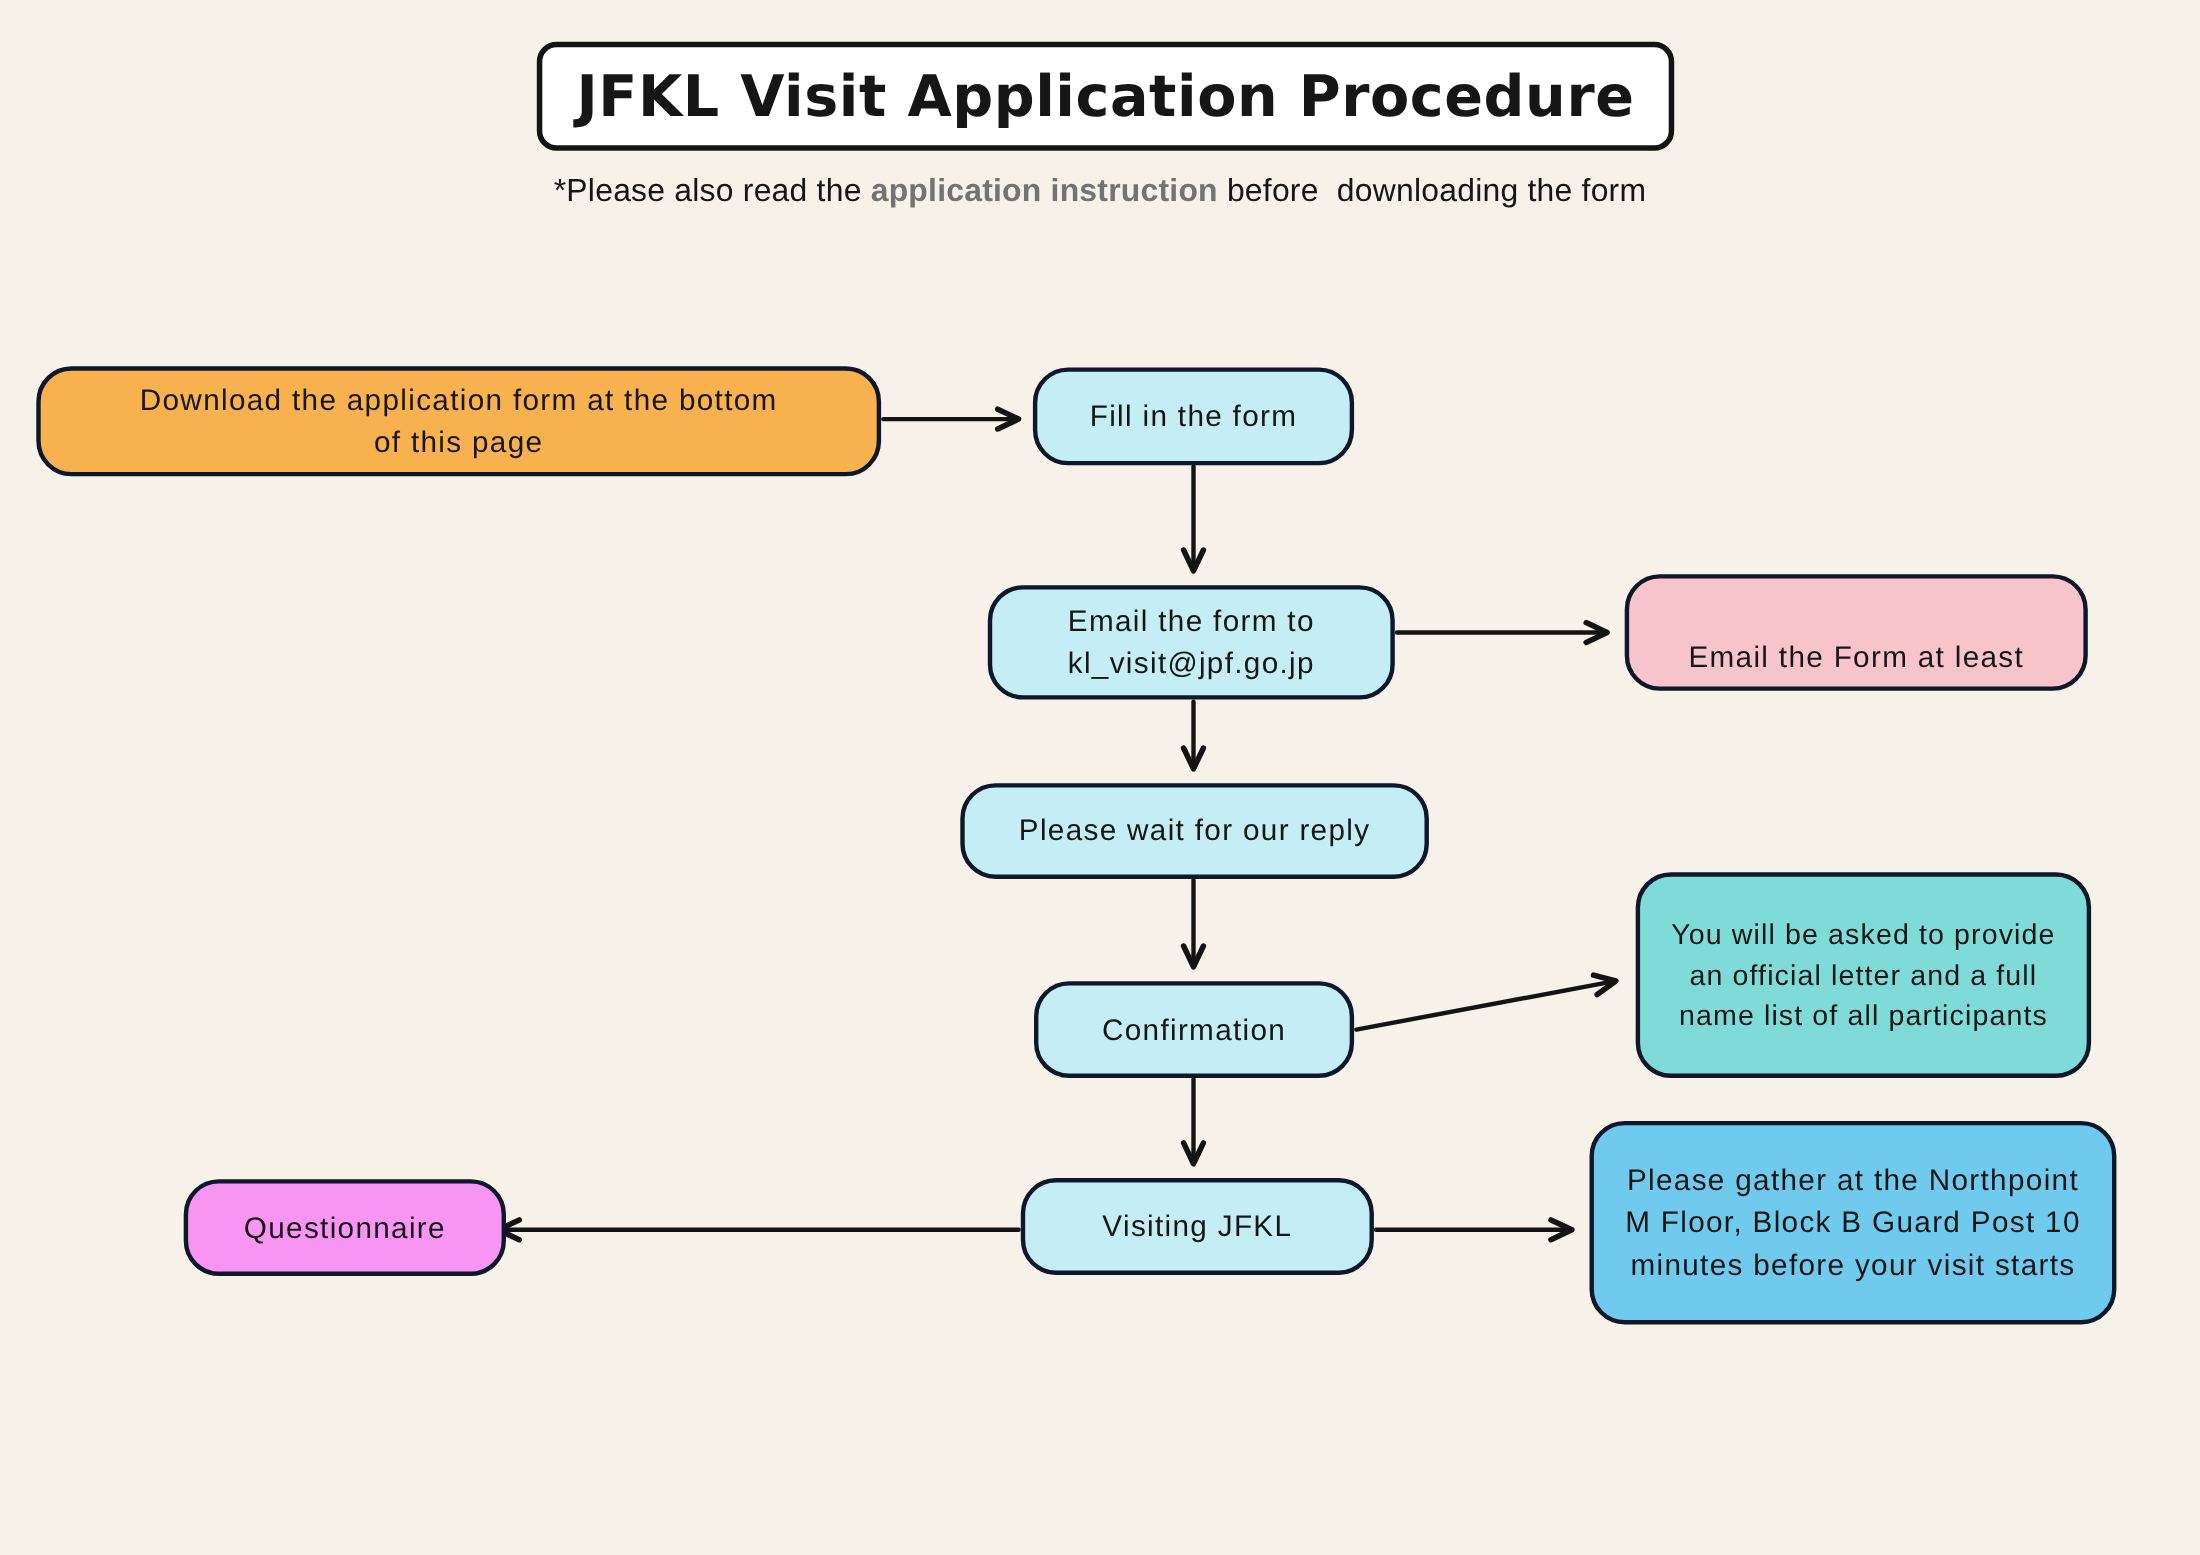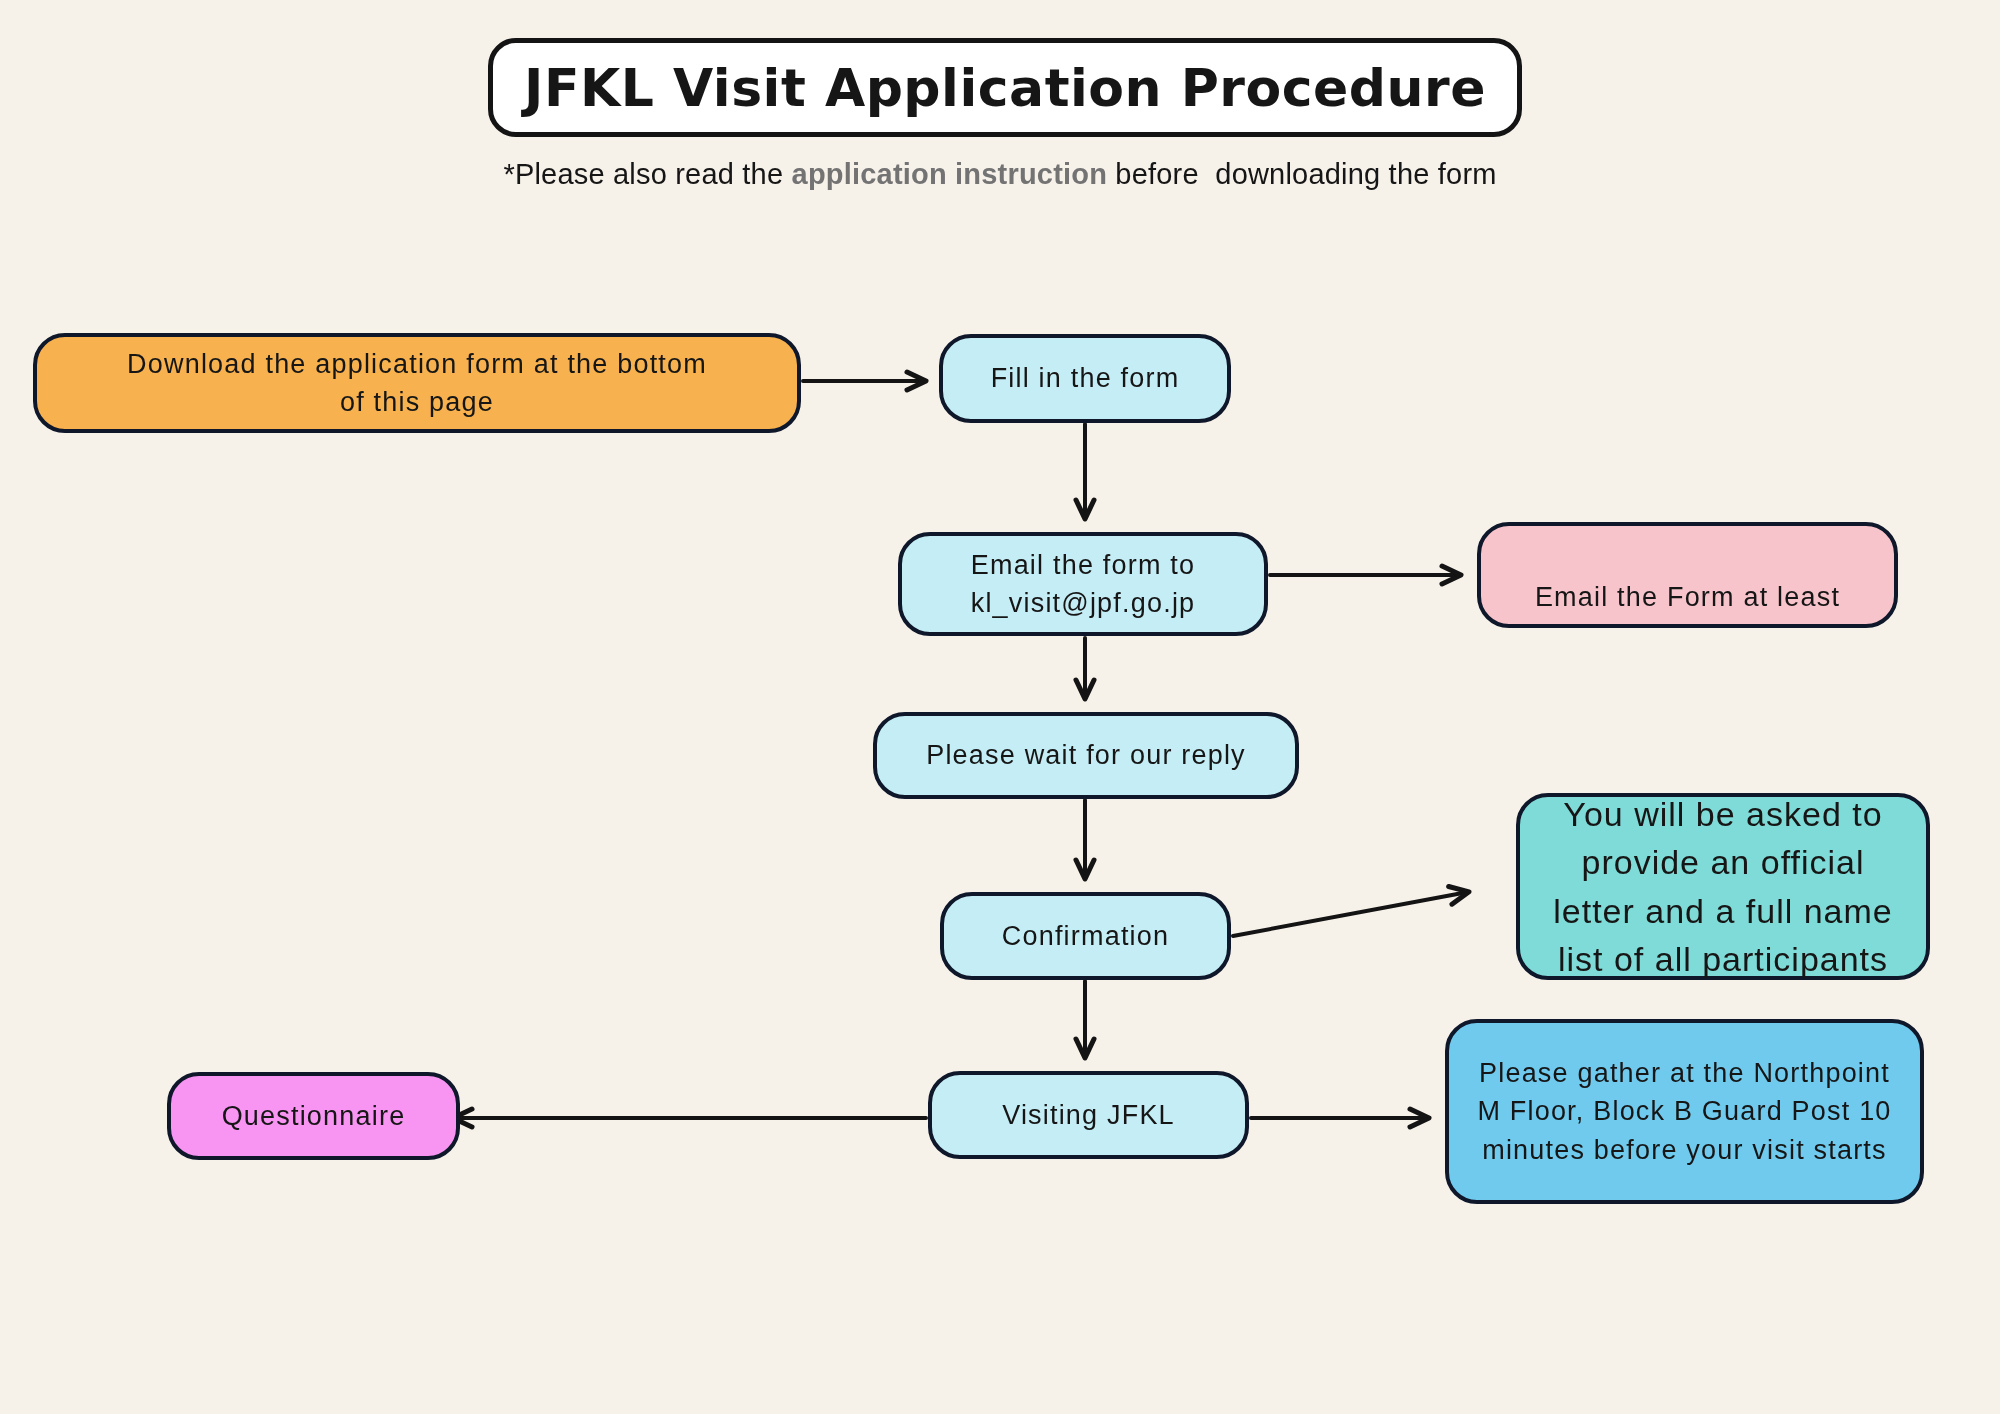--- a/index.html
+++ b/index.html
@@ -26,42 +26,42 @@
     letter-spacing:1.2px;
     line-height:1.42;
     padding:8px 16px;
   }
   .title-box{
     position:absolute;
     left:488px;top:38px;width:1034px;height:99px;
     box-sizing:border-box;
     background:#ffffff;
     border:5px solid #141414;
-    border-radius:28px;
+    border-radius:18px;
     display:flex;align-items:center;justify-content:center;
   }
   .title-text{
     font-size:52px;
     font-weight:bold;
     letter-spacing:0.5px;
     font-family:"DejaVu Sans","Liberation Sans",sans-serif;
   }
   .subtitle{
     position:absolute;
     left:0;top:158px;width:2000px;
     text-align:center;
     font-size:29px;
     letter-spacing:0.2px;
     white-space:pre-wrap;
   }
   .subtitle .hl{font-weight:bold;}
   .line{display:block;}
   .b{font-weight:bold;}
   .w600{max-width:610px;}
-  .fs26{font-size:34px;letter-spacing:1px;margin-left:29px;}
+  .fs26{font-size:26px;letter-spacing:1px;}
 </style>
 </head>
 <body>
 
 <div id="canvas">
 
   <svg class="arrows" width="2000" height="1414" viewBox="0 0 2000 1414">
     <defs>
       <marker id="ah" markerUnits="userSpaceOnUse" markerWidth="30" markerHeight="30" viewBox="0 0 30 30" refX="25" refY="15" orient="auto-start-reverse">
         <path d="M7,6 L26,15 L7,24" fill="none" stroke="#141414" stroke-width="5" stroke-linecap="round" stroke-linejoin="round"></path>

